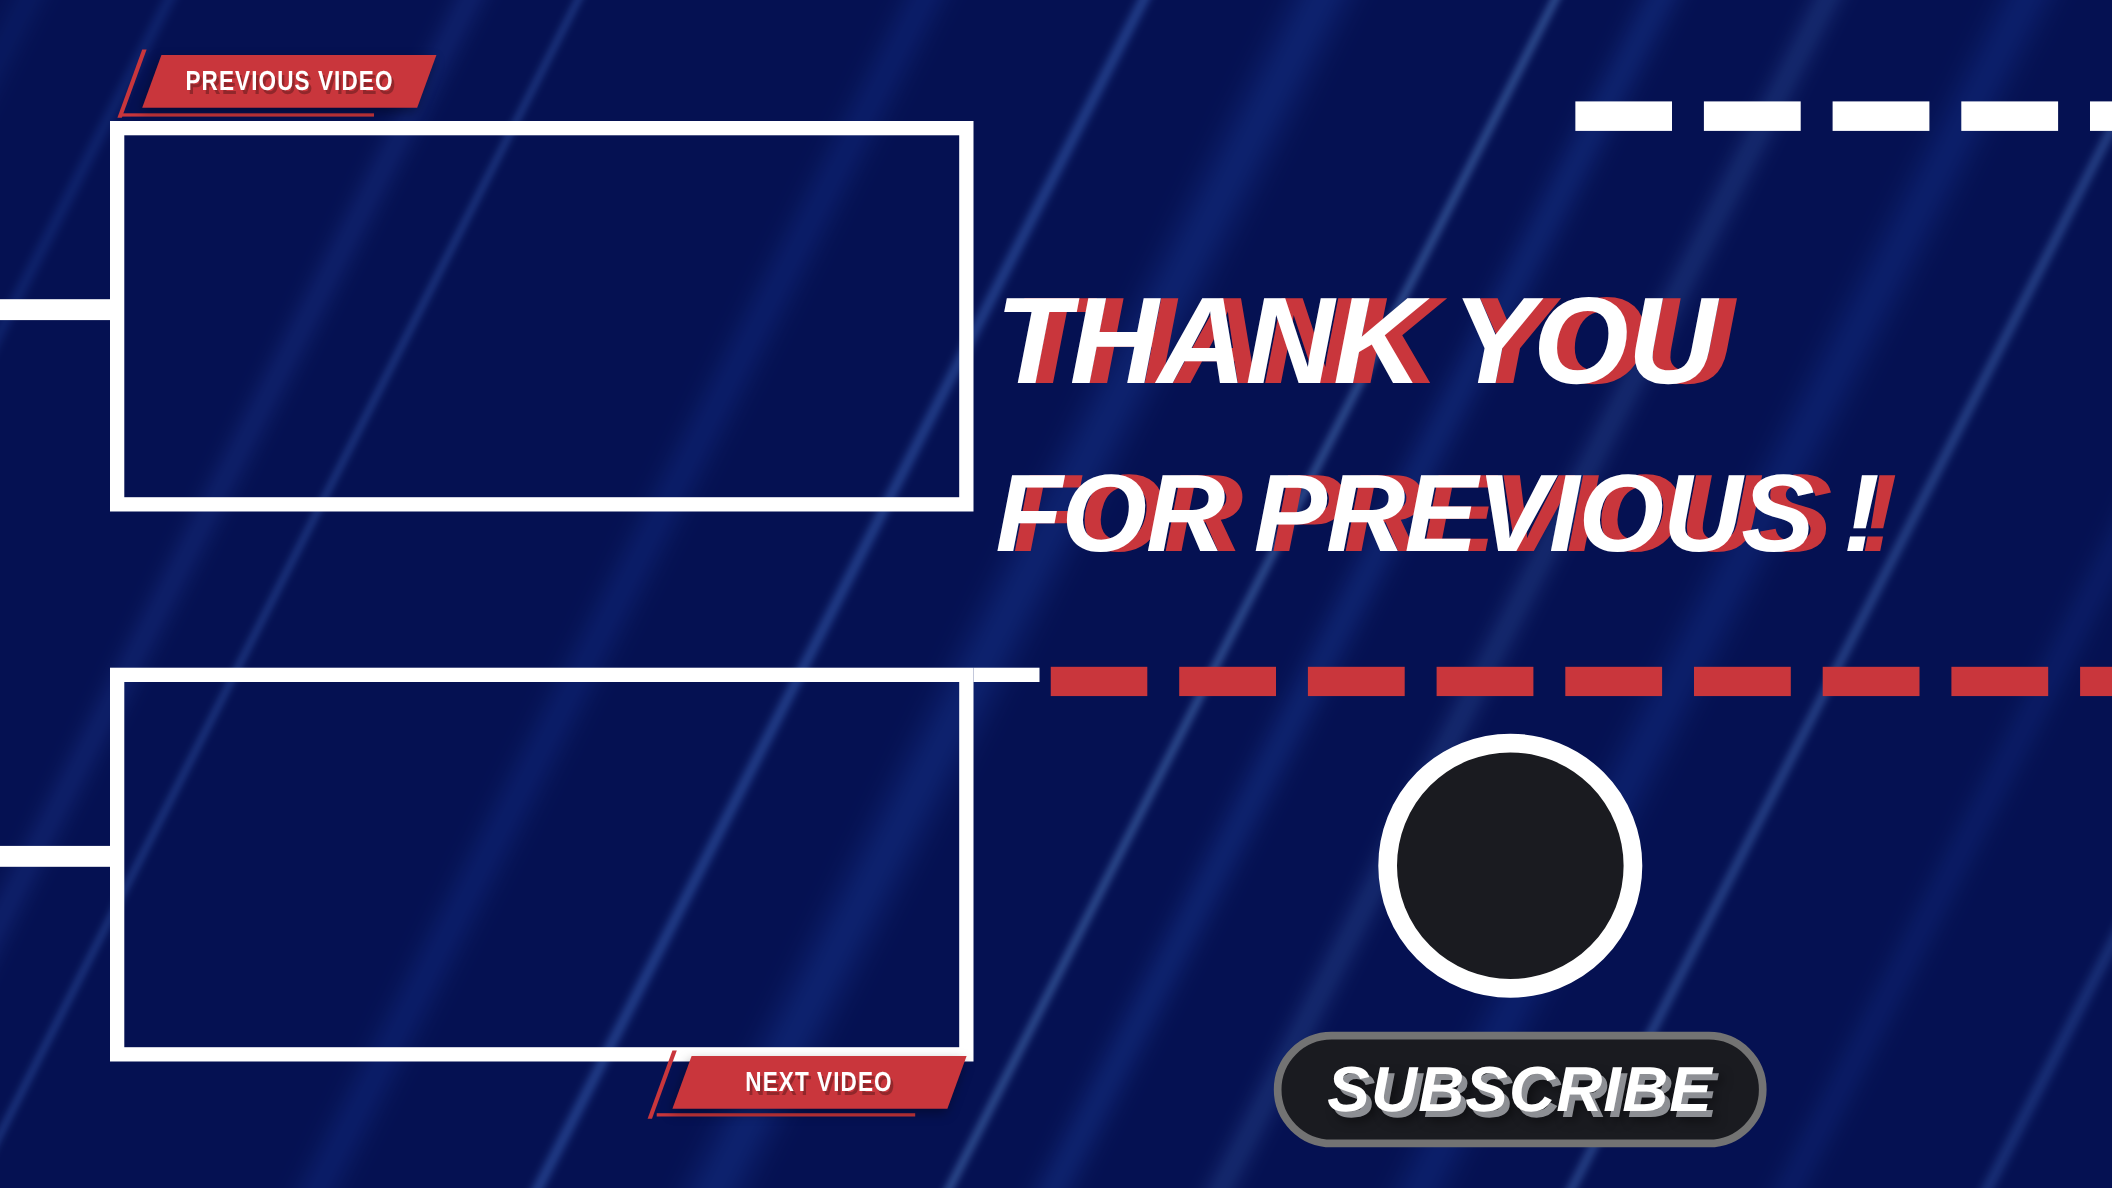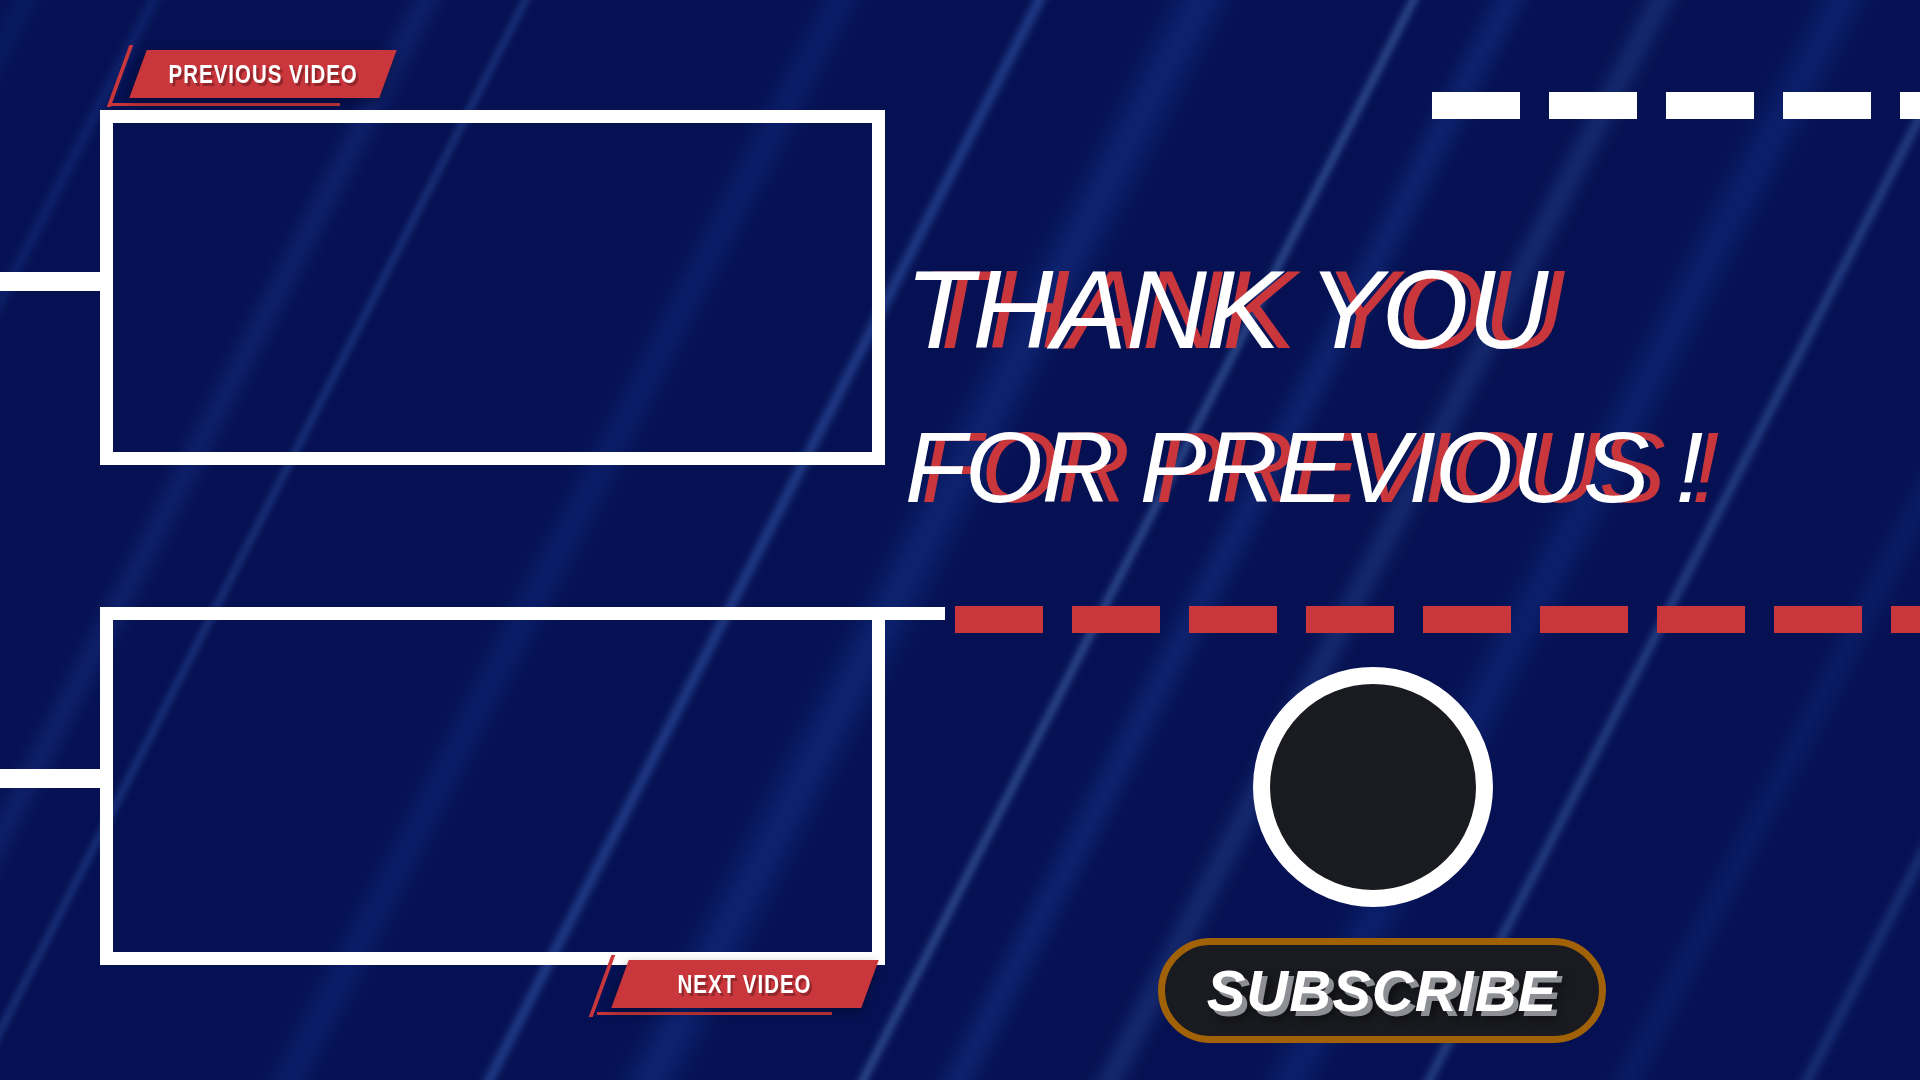--- a/index.html
+++ b/index.html
@@ -121,21 +121,21 @@
   #dashline-red .dash { background:#c9363c; }
 
   
   #headline {
     position:absolute;
     left:905px; top:250px;
     width:1000px;
   }
   .hl-line {
     position:relative;
-    font-weight:normal;
+    font-weight:bold;
     font-style:italic;
     font-size:108px;
     line-height:1.08;
     letter-spacing:-1px;
     color:#ffffff;
     white-space:nowrap;
     text-shadow:16px 0 0 #c9363c;
   }
   #hl-line-1 { font-size:112px; }
   #hl-line-2 { font-size:100px; margin-top:42px; }
@@ -148,21 +148,21 @@
     border-radius:50%;
     background:#1a1b20;
     border:17px solid #ffffff;
   }
   #subscribe-button {
     position:absolute;
     left:1158px; top:938px;
     width:448px; height:105px;
     border-radius:56px;
     background:#1a1b20;
-    border:7px solid #a16207;
+    border:7px solid #737373;
     display:flex; align-items:center; justify-content:center;
   }
   #subscribe-label {
     color:#ffffff;
     font-weight:bold;
     font-style:italic;
     font-size:58px;
     letter-spacing:1px;
     text-shadow:5px 5px 0 #8d8f94, 8px 8px 10px rgba(0,0,0,.55);
     white-space:nowrap;

